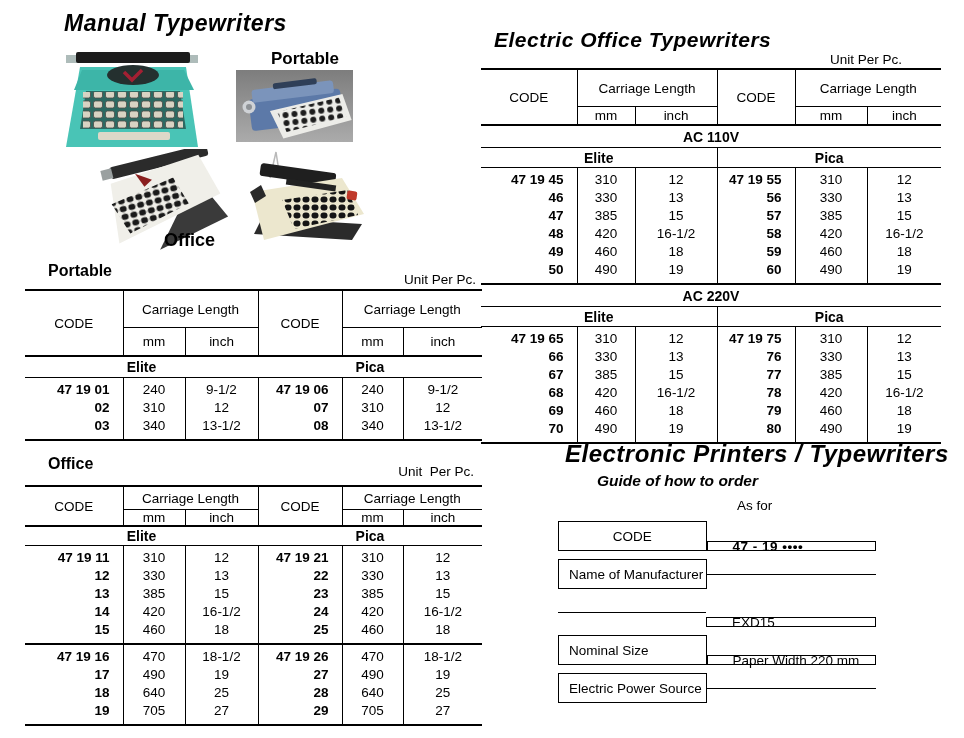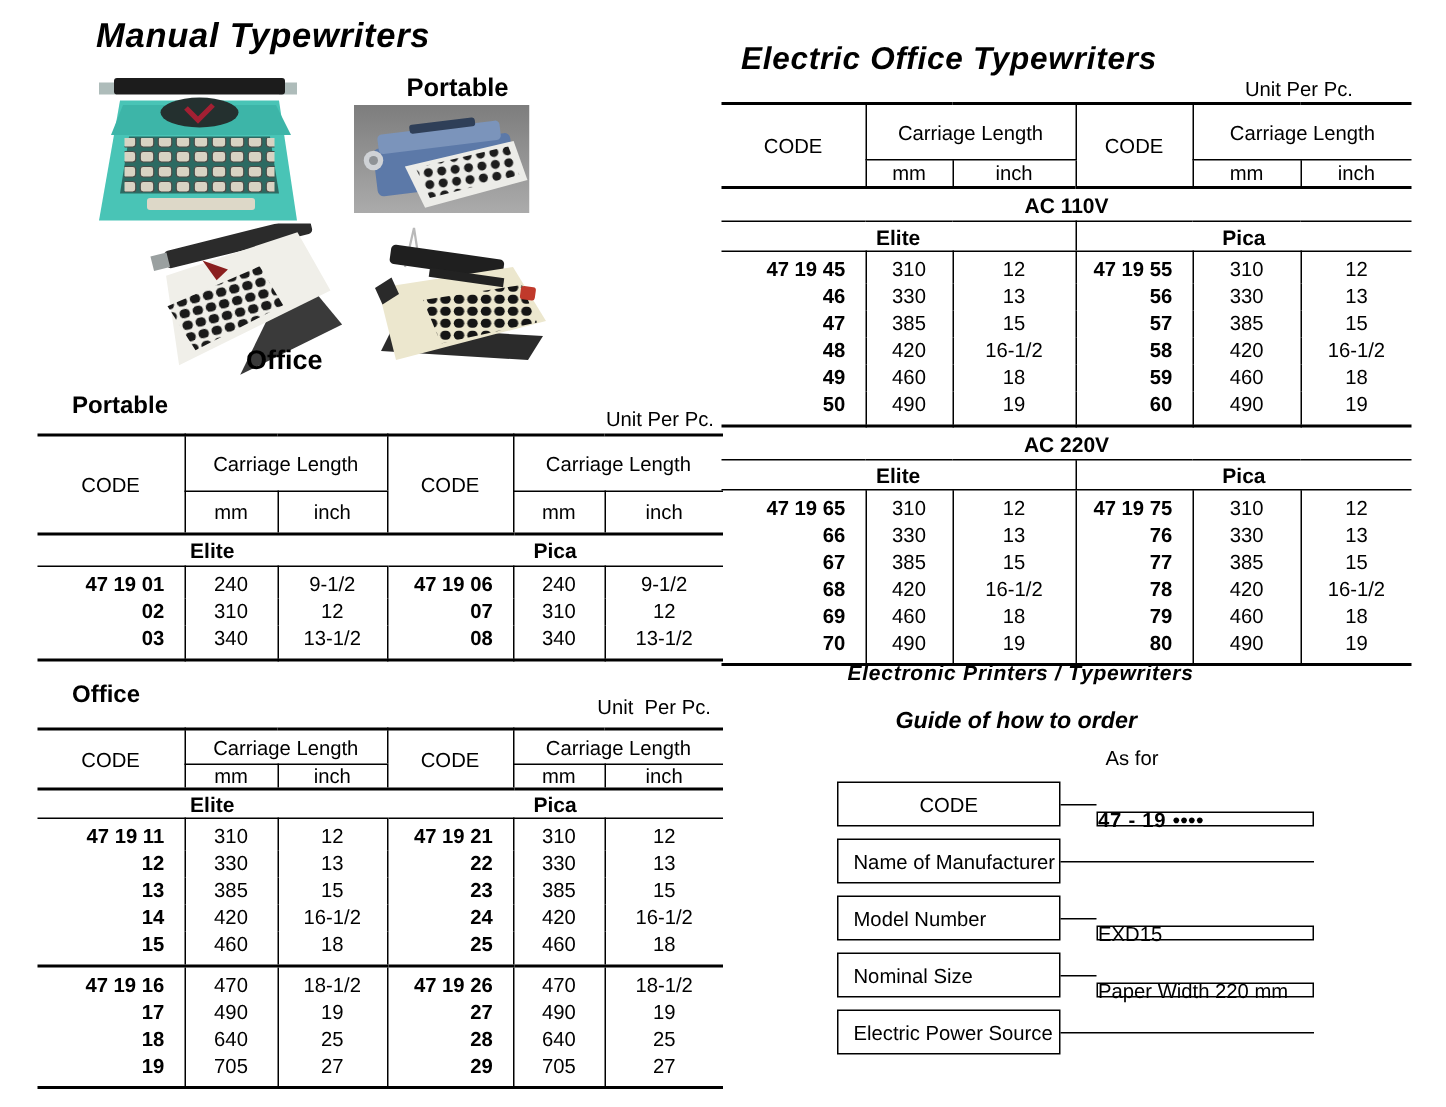--- a/index.html
+++ b/index.html
@@ -7,21 +7,21 @@
     position:relative; width:964px; height:738px; background:#ffffff;
     font-family:"Liberation Sans","DejaVu Sans",sans-serif; color:#000;
     overflow:hidden;
   }
   .abs { position:absolute; }
 
   
   .big-title { font-weight:bold; font-style:italic; letter-spacing:0.5px; }
   .manual-title   { left:64px;  top:10px;  font-size:23px; }
   .electric-title { left:494px; top:28px;  font-size:21px; }
-  .eo-title       { left:565px; top:440px; font-size:14px; }
+  .eo-title       { left:565px; top:440px; font-size:24px; }
   .eo-subtitle    { left:565px; top:472px; font-size:15.5px; font-weight:bold; font-style:italic;margin-left:32px; }
   .section-title  { font-size:16px; font-weight:bold; }
   .img-label      { font-size:16px; font-weight:bold; }
   .unit-label     { font-size:13.5px; white-space:pre; }
 
   
   table.spec {
     position:absolute; border-collapse:collapse; table-layout:fixed;
     border-top:2px solid #000; border-bottom:2px solid #000;
     font-size:13.5px;
@@ -57,21 +57,21 @@
   .eo-rows { position:absolute; left:558px; top:521px; width:318px; }
   .eo-row { display:flex; align-items:stretch; margin-bottom:8px; height:30px; }
   .eo-left, .eo-right {
     border:1.5px solid #000; font-size:13.5px; display:flex; align-items:center;
     background:#fff; box-sizing:border-box;
   }
   .eo-left  { width:149px; padding-left:10px; }
   .eo-left.center { justify-content:center; padding-left:0; }
   .eo-conn  { flex:1; position:relative; }
   .eo-conn::after { content:""; position:absolute; left:0; right:0; top:50%; border-top:1.5px solid #000; }
-  .eo-right { width:145px; padding-left:0;margin-top:20px; }
+  .eo-right { width:170px; padding-left:25px;margin-top:20px; }
   .eo-right.bold { font-weight:bold; letter-spacing:0.5px; }
   .as-for { left:737px; top:498px; font-size:13.5px; }
 </style>
 </head>
 <body>
 
 <div id="page">
 
   <div class="abs big-title manual-title">Manual Typewriters</div>
 
@@ -471,21 +471,20 @@
     <div class="eo-row">
       <div class="eo-left center">CODE</div>
       <div class="eo-conn"></div>
       <div class="eo-right bold">47 - 19 ••••</div>
     </div>
     <div class="eo-row">
       <div class="eo-left">Name of Manufacturer</div>
       <div class="eo-conn"></div>
     </div>
     <div class="eo-row">
-      <div class="eo-left">Model Number</div>
       <div class="eo-conn"></div>
       <div class="eo-right">EXD15</div>
     </div>
     <div class="eo-row">
       <div class="eo-left">Nominal Size</div>
       <div class="eo-conn"></div>
       <div class="eo-right">Paper Width 220 mm</div>
     </div>
     <div class="eo-row">
       <div class="eo-left">Electric Power Source</div>

